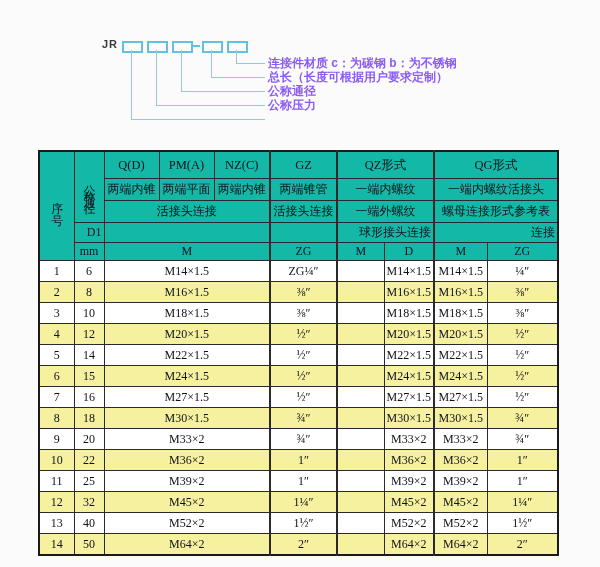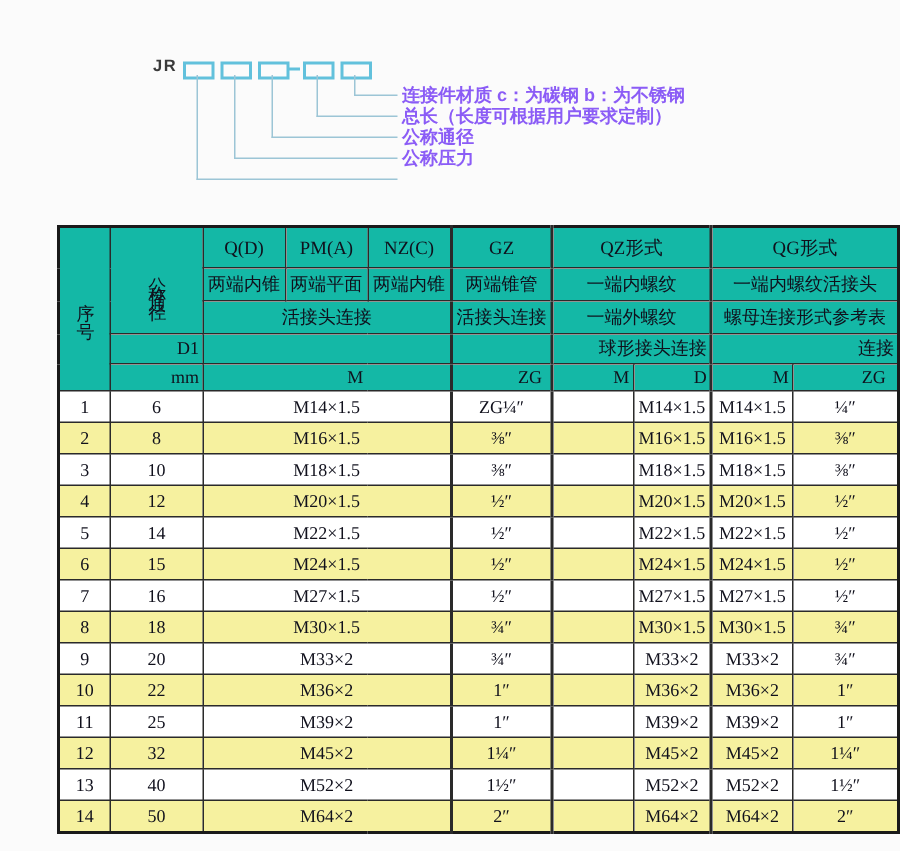--- a/index.html
+++ b/index.html
@@ -60,21 +60,21 @@
   .data-table th,.data-table td{
     border:1px solid #2a2a2a;
     text-align:center;vertical-align:middle;
     padding:0 2px;font-weight:400;overflow:hidden;white-space:nowrap;
   }
   .data-table thead th{background:#14b8a6;}
   .data-table thead tr:nth-child(1) th{height:26px;}
   .data-table thead tr:nth-child(2) th{height:21px;}
   .data-table thead tr:nth-child(3) th{height:21px;}
   .data-table thead tr:nth-child(4) th{height:19px;text-align:right;}
-  .data-table thead tr:nth-child(5) th{height:17px;padding-left:40px;}
+  .data-table thead tr:nth-child(5) th{height:17px;}
   .data-table tbody td{height:20px;background:#ffffff;}
   .data-table tbody tr.alt td{background:#f6f19f;}
   .vtext{
     writing-mode:vertical-lr;text-orientation:upright;
     letter-spacing:6px;padding:4px 0;
   }
   .vtext.loose{letter-spacing:14px;}
   .sep{border-left-width:2px !important;margin-top:24px;}
   .data-table thead th.grp{font-size:12.5px;}
 </style>

